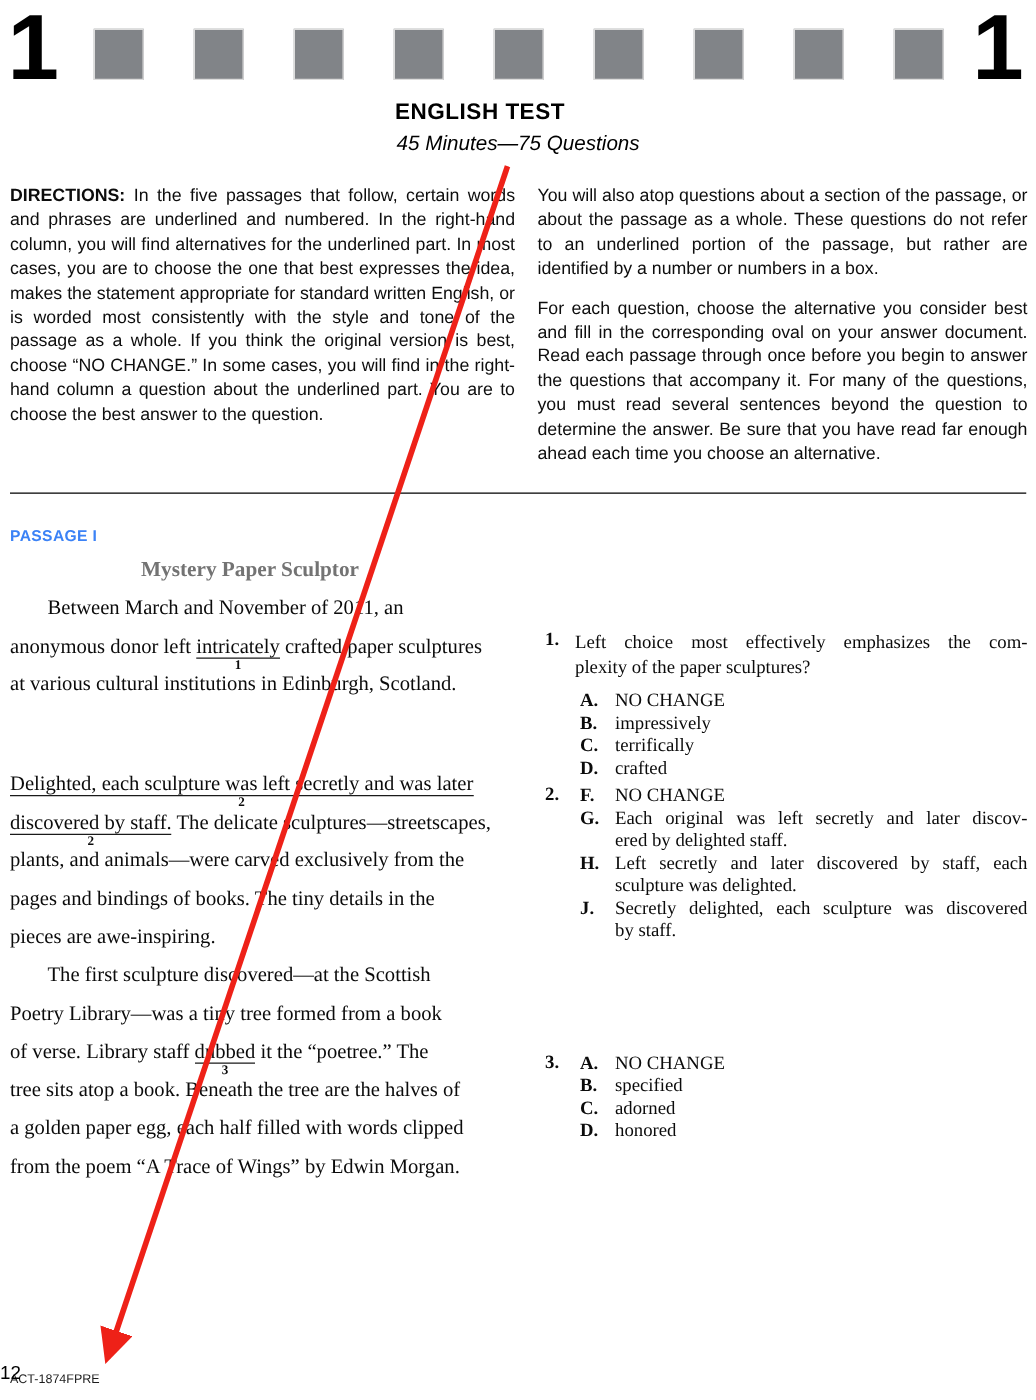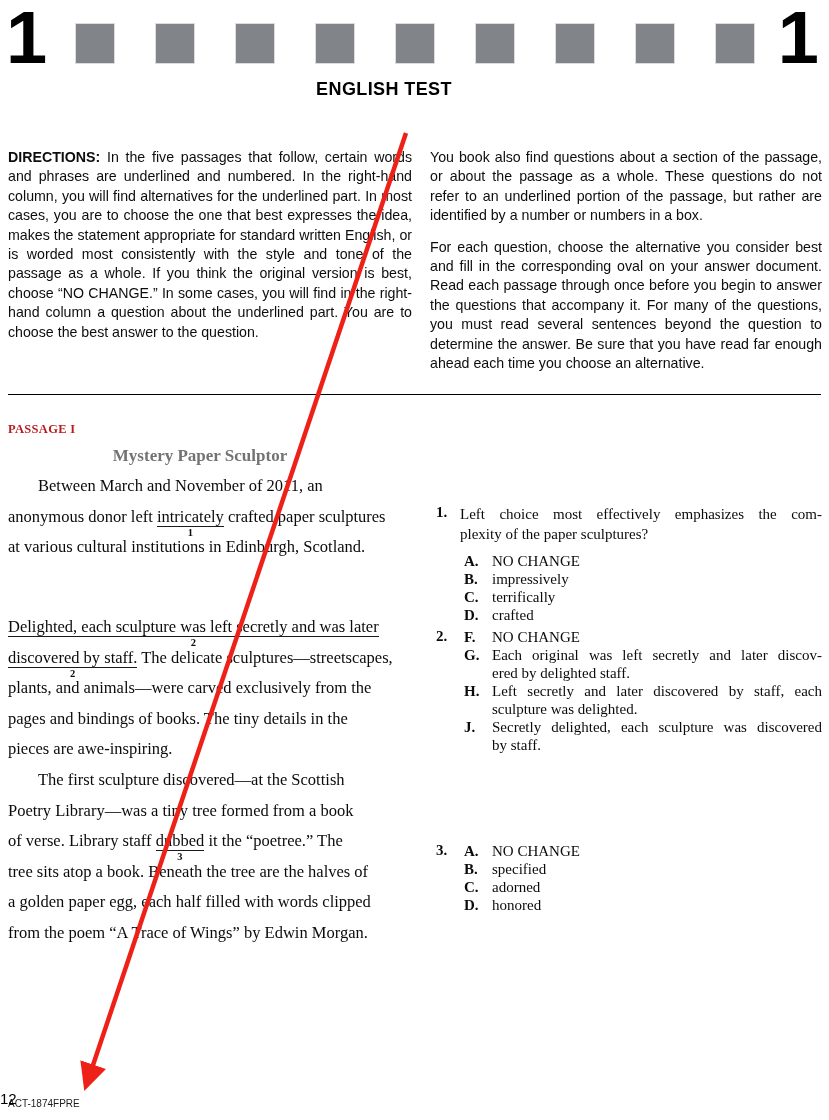--- a/index.html
+++ b/index.html
@@ -25,21 +25,21 @@
   #dir-left{left:8px;width:404px;}
   #dir-right{left:430px;width:392px;}
   #dir-right p{margin:0 0 12px 0;}
   .dir-label{font-weight:bold;}
 
   
   #rule{position:absolute;left:8px;top:394px;width:813px;height:0;border-top:1.6px solid #000;}
 
   
   #passage-label{position:absolute;left:8px;top:422px;font-size:12.5px;font-weight:bold;
-                 letter-spacing:.3px;color:#b91c1c;font-family:Liberation Serif, serif;}
+                 letter-spacing:.3px;color:#3b82f6;}
   #passage-title{position:absolute;left:0;top:446px;width:400px;text-align:center;
                  font-family:"Liberation Serif",serif;font-size:17px;font-weight:bold;color:#737373;}
   .para{position:absolute;left:8px;width:402px;font-family:"Liberation Serif",serif;
         font-size:16.5px;line-height:30.5px;color:#0b0b0b;}
   #para0{top:471px;} #para1{top:612px;} #para2{top:765px;}
   .pline{white-space:pre;height:30.5px;}
   .pline.indent{padding-left:30px;}
   .useg{position:relative;border-bottom:1.6px solid #1a1a1a;}
   .unum{position:absolute;left:50%;top:21px;transform:translateX(-50%);
         font-size:10.5px;font-weight:bold;line-height:10px;}
@@ -78,27 +78,28 @@
       <div class="hsq" style="left: 240px;"></div>
       <div class="hsq" style="left: 320px;"></div>
       <div class="hsq" style="left: 400px;"></div>
       <div class="hsq" style="left: 480px;"></div>
       <div class="hsq" style="left: 560px;"></div>
       <div class="hsq" style="left: 640px;"></div>
     </div>
   <div id="one-right" class="big-one">1</div>
 
   <div id="test-title">ENGLISH TEST</div>
+  <div id="test-subtitle">45 Minutes—75 Questions</div>
 
   <div id="dir-left" class="dir-col">
     <span class="dir-label">DIRECTIONS:</span>
     <span>In the five passages that follow, certain words and phrases are underlined and numbered. In the right-hand column, you will find alternatives for the underlined part. In most cases, you are to choose the one that best expresses the idea, makes the statement appropriate for standard written English, or is worded most consistently with the style and tone of the passage as a whole. If you think the original version is best, choose “NO CHANGE.” In some cases, you will find in the right-hand column a question about the underlined part. You are to choose the best answer to the question.</span>
   </div>
   <div id="dir-right" class="dir-col">
-    <p>You book also find questions about a section of the passage, or about the passage as a whole. These questions do not refer to an underlined portion of the passage, but rather are identified by a number or numbers in a box.</p>
+    <p>You will also atop questions about a section of the passage, or about the passage as a whole. These questions do not refer to an underlined portion of the passage, but rather are identified by a number or numbers in a box.</p>
     <p>For each question, choose the alternative you consider best and fill in the corresponding oval on your answer document. Read each passage through once before you begin to answer the questions that accompany it. For many of the questions, you must read several sentences beyond the question to determine the answer. Be sure that you have read far enough ahead each time you choose an alternative.</p>
   </div>
 
   <div id="rule"></div>
 
   <div id="passage-label">PASSAGE I</div>
   <div id="passage-title">Mystery Paper Sculptor</div>
   <div id="para0" class="para">
       <div class="pline indent">Between March and November of 2011, an</div>
       <div class="pline">anonymous donor left <span class="useg">intricately<span class="unum">1</span></span> crafted paper sculptures</div>

